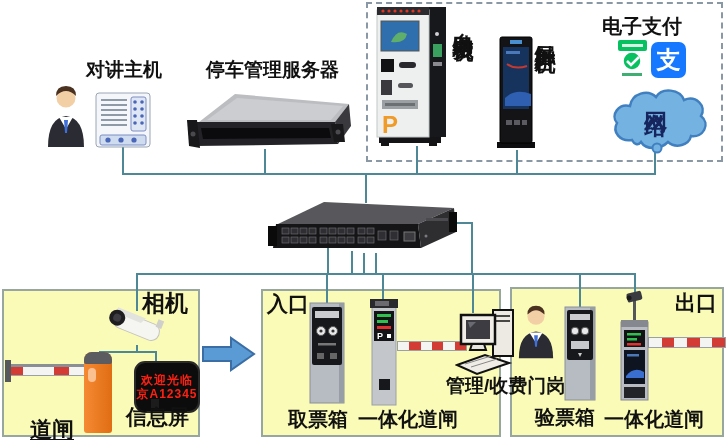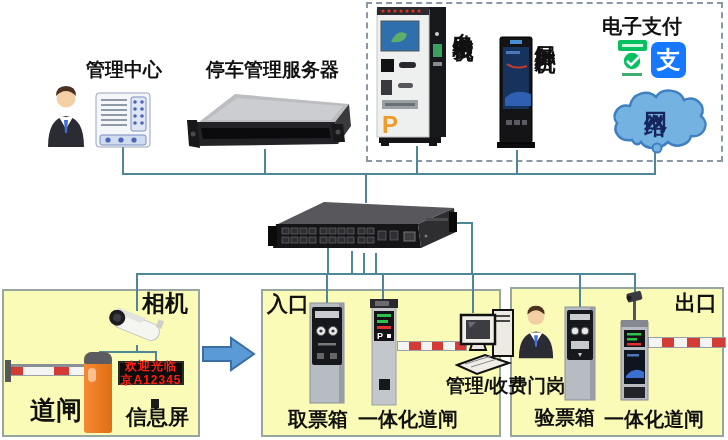--- a/index.html
+++ b/index.html
@@ -49,21 +49,21 @@
   <div class="line vl" style="left:382px;top:275px;height:24px;"></div>
   <div class="line vl" style="left:472px;top:275px;height:38px;"></div>
   <div class="line vl" style="left:579px;top:275px;height:33px;"></div>
   <div class="line vl" style="left:634px;top:275px;height:17px;"></div>
 
   <div class="line vl" style="left:136px;top:345px;height:8px;"></div>
   <div class="line hl" style="left:99px;top:351px;width:58px;"></div>
   <div class="line vl" style="left:99px;top:351px;height:11px;"></div>
   <div class="line vl" style="left:155px;top:351px;height:11px;"></div>
 
-  <div class="lbl" style="left:86px;top:60px;font-size:19px;">管理中心</div>
+  <div class="lbl" style="left:86px;top:60px;font-size:19px;">对讲主机</div>
 
   <svg class="dev" style="left:44px;top:83px;" width="44" height="67" viewBox="0 0 44 67">
     <path d="M4,64 Q4,35 22,33 Q40,35 40,64 Z" fill="#2b2b33"></path>
     <polygon points="15,34 22,46 29,34" fill="#ffffff"></polygon>
     <polygon points="20,37 24,37 23,50 21,50" fill="#3f6fd8"></polygon>
     <circle cx="22" cy="15" r="9.5" fill="#f3cfa6"></circle>
     <path d="M12,13 Q12,3 22,3 Q32,3 32,13 Q27,8 22,8 Q17,8 12,13 Z" fill="#4a3120"></path>
   </svg>
 
   <svg class="dev" style="left:95px;top:92px;" width="56" height="57" viewBox="0 0 56 57">
@@ -233,23 +233,23 @@
     <div class="armseg armwhite"></div>
     <div class="armseg armwhite"></div>
     <div class="armseg armred"></div>
     <div class="armseg armwhite"></div>
   </div>
   <div class="abs" style="left:5px;top:360px;width:6px;height:22px;background:#55585c;z-index:4;"></div>
   <div class="post" style="left:84px;top:352px;width:28px;height:81px;z-index:4;">
     <div class="postcap"></div>
     <div class="abs" style="left:4px;top:16px;width:8px;height:14px;background:#fbc090;border-radius:4px;"></div>
   </div>
-  <div class="lbl" style="left:30px;top:397px;font-size:26px;">道闸</div>
-
-  <div class="ledscreen" style="left:118px;top:361px;width:66px;height:24px;">
+  <div class="lbl" style="left:30px;top:418px;font-size:22px;text-decoration:underline;">道闸</div>
+
+  <div class="ledscreen" style="left:134px;top:361px;width:66px;height:52px;border-radius:11px;">
     <div class="ledrow">欢迎光临</div>
     <div class="ledrow">京A12345</div>
   </div>
   <div class="abs" style="left:151px;top:399px;width:8px;height:9px;background:#1c1c1c;z-index:4;"></div>
   <div class="lbl" style="left:126px;top:406px;font-size:21px;">信息屏</div>
 
   <div class="lbl" style="left:267px;top:293px;font-size:21px;">入口</div>
 
   <svg class="dev" style="left:306px;top:301px;" width="42" height="104" viewBox="0 0 42 104">
     <rect x="4" y="2" width="34" height="100" fill="#b7bcc2" stroke="#8a9097"></rect>

